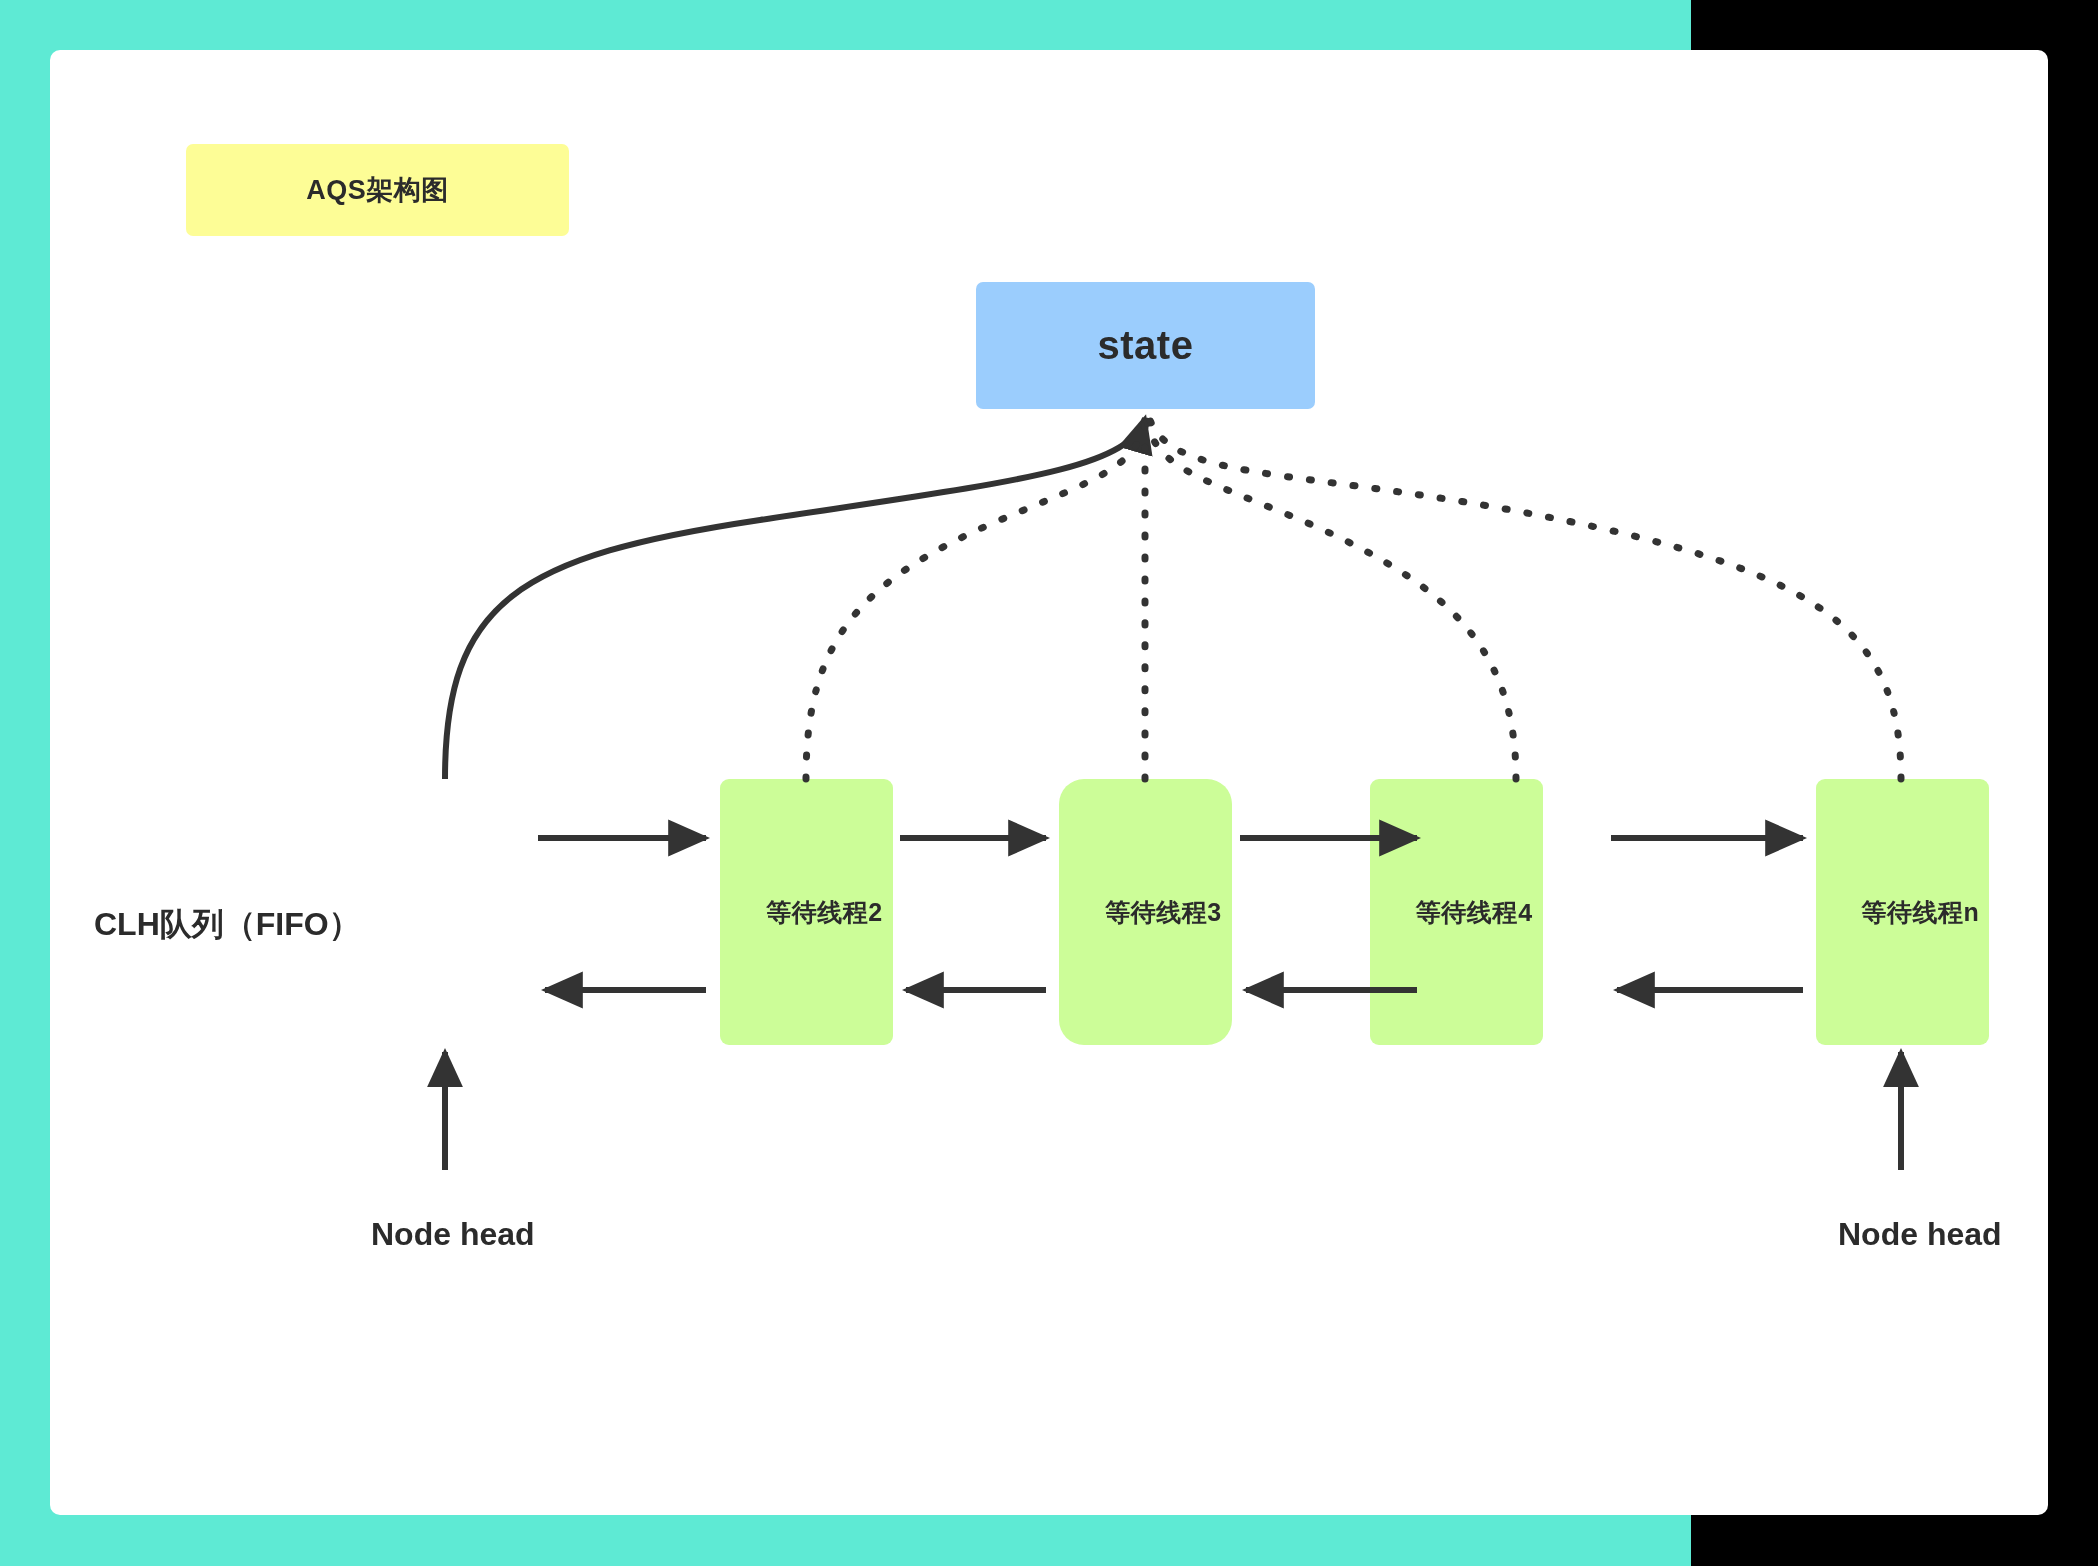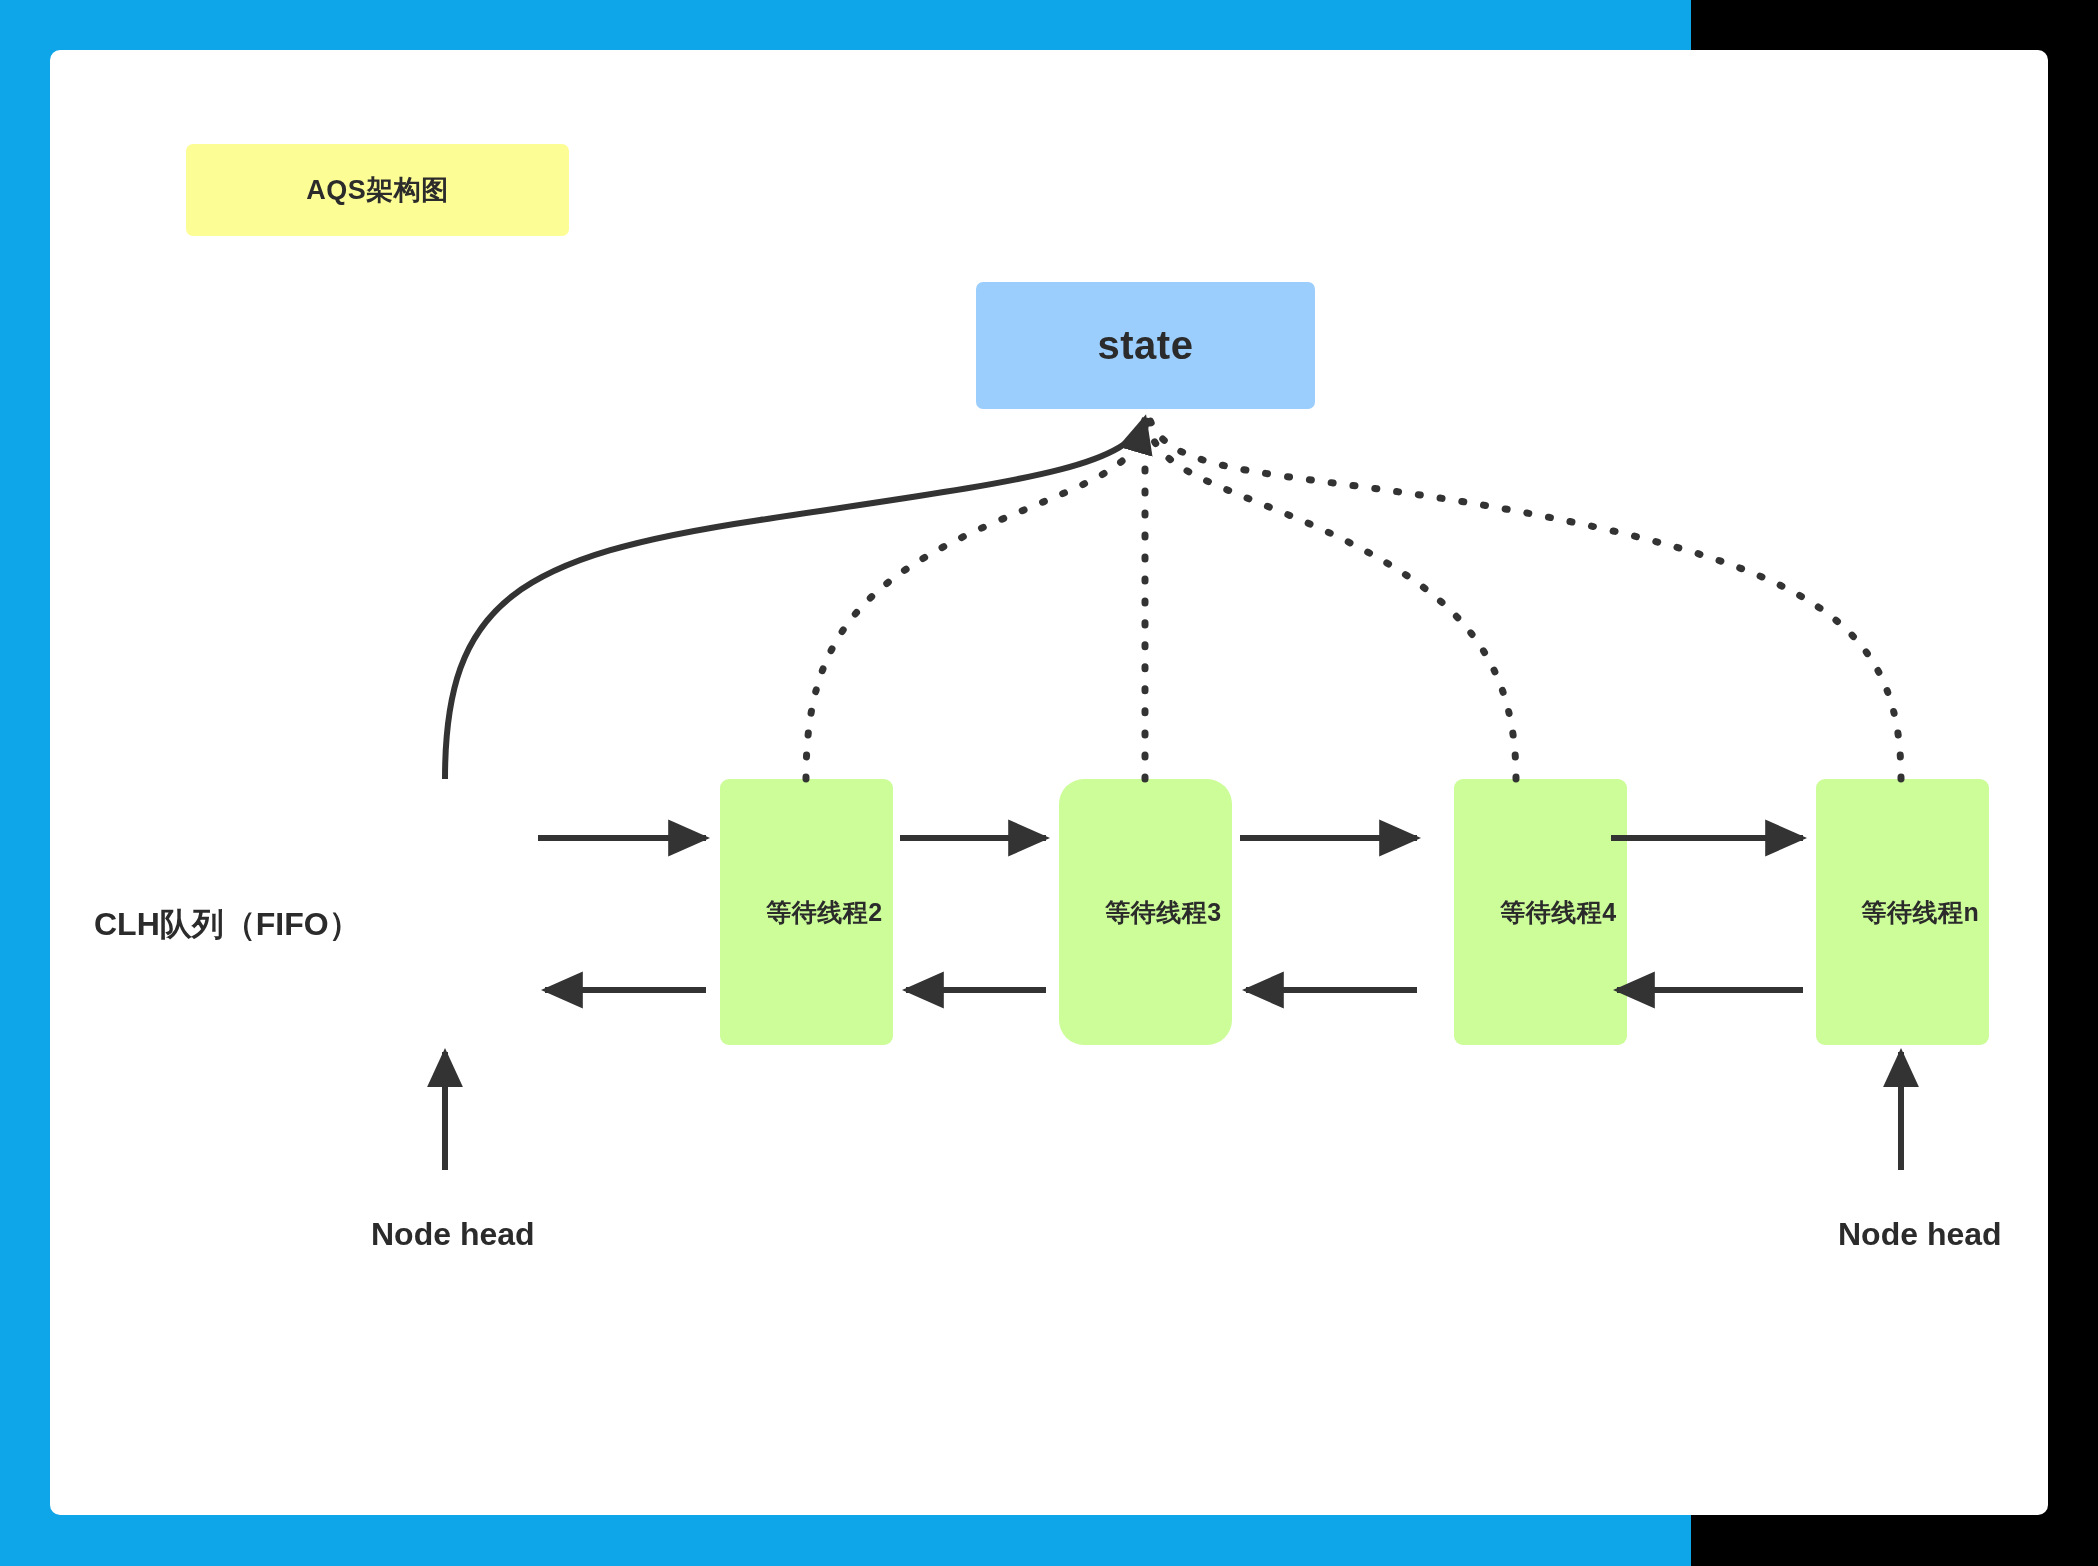--- a/index.html
+++ b/index.html
@@ -10,21 +10,21 @@
     height: 1566px;
     overflow: hidden;
   }
   body {
     font-family: "Liberation Sans", "DejaVu Sans", sans-serif;
   }
   #stage {
     position: relative;
     width: 1691px;
     height: 1566px;
-    background: #0ea5e9;
+    background: #5eead4;
   }
   #canvas {
     position: absolute;
     left: 50px;
     top: 50px;
     width: 1998px;
     height: 1465px;
     background: #ffffff;
     border-radius: 10px;
     box-sizing: border-box;
@@ -103,21 +103,21 @@
 
   <div class="node-box" id="title-box">AQS架构图</div>
 
   <div class="node-box" id="state-box">state</div>
 
 
   <div class="node-box thread-box waiting" style="left:720px;">等待线程2</div>
 
   <div class="node-box thread-box waiting" style="left:1059px;border-radius:25px;">等待线程3</div>
 
-  <div class="node-box thread-box waiting" style="left:1454px;">等待线程4</div>
+  <div class="node-box thread-box waiting" style="left:1370px;font-family:Liberation Mono, monospace;">等待线程4</div>
 
   <div class="node-box thread-box waiting" style="left:1816px;">等待线程n</div>
 
   <div class="plain-label" id="clh-label">CLH队列（FIFO）</div>
 
   <div class="plain-label" id="head-label">Node head</div>
 
   <div class="plain-label" id="tail-label">Node head</div>
 
   <svg class="svg-layer" viewBox="0 0 2098 1566">

